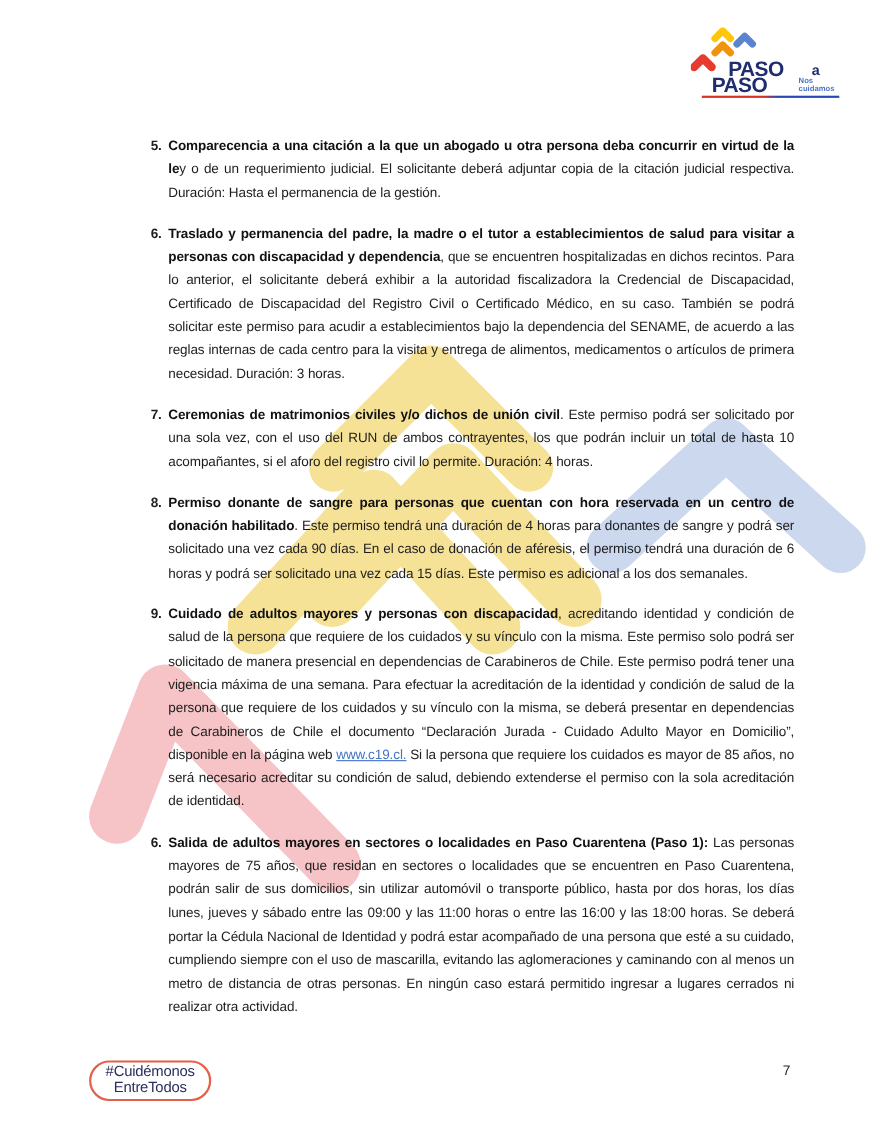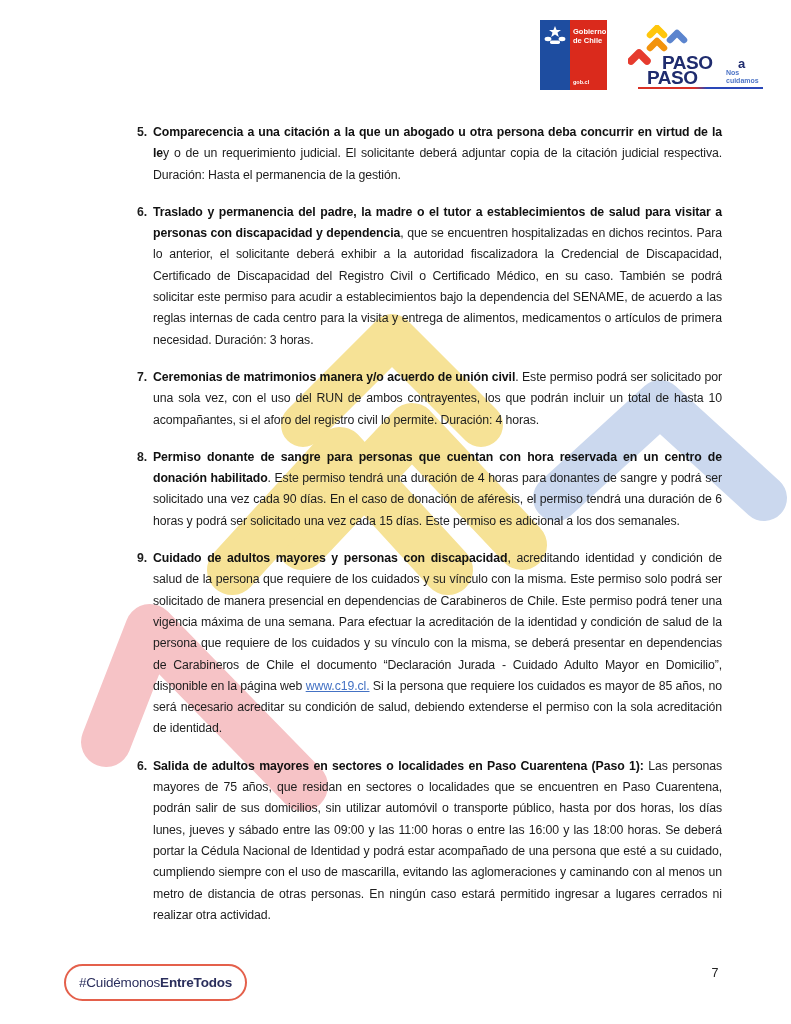--- a/index.html
+++ b/index.html
@@ -31,26 +31,26 @@
     font-size:12.3px;line-height:21.3px;letter-spacing:-0.1px;
   }
   .item .num{
     position:absolute;left:-29px;top:0;width:23px;text-align:right;font-weight:bold;
   }
   .item .b{font-weight:bold;color:#111;}
   .item .link{color:#4472C4;text-decoration:underline;cursor:pointer;margin-top:45px;}
   
   .footer{position:absolute;left:0;top:0;width:791px;height:1024px;z-index:2;pointer-events:none;}
   .hashtag-pill{
-    position:absolute;left:64px;top:964px;height:37px;box-sizing:border-box;
+    position:absolute;left:81px;top:964px;height:37px;box-sizing:border-box;
     border:2px solid #E4604B;border-radius:20px;
     display:inline-flex;align-items:center;padding:0 13px;
-    color:#2A2E5C;font-size:13.5px;letter-spacing:-0.2px;pointer-events:auto;
+    color:#2A2E5C;font-size:13.5px;letter-spacing:-0.2px;pointer-events:auto;flex-direction:column;
   }
-  .hashtag-pill .bold{font-weight:bold;}
+  .hashtag-pill .bold{font-weight:normal;}
   .page-number{
     position:absolute;left:700px;top:966px;width:30px;text-align:center;
     font-size:12.5px;color:#222;
   }
 </style>
 </head>
 <body>
 
 <div class="page">
 
@@ -59,39 +59,20 @@
       <path d="M 303 425 L 392 336 L 481 425" stroke="#F6E296" stroke-width="44"></path>
       <path d="M 302 545 L 412 428 L 522 545" stroke="#F6E296" stroke-width="50"></path>
       <path d="M 232 570 L 340 452 L 448 570" stroke="#F6E296" stroke-width="50"></path>
       <path d="M 556 498 L 660 403 L 764 498" stroke="#CBD8EE" stroke-width="46"></path>
       <path d="M 106 742 L 150 629 L 303 786" stroke="#F6C3C6" stroke-width="50"></path>
     </g>
   </svg>
 
   <div class="header">
 
-    <div class="gov-logo">
-      <div class="blue-col">
-        <svg class="emblem" width="24" height="22" viewBox="0 0 24 22">
-          <g fill="#ffffff">
-            <polygon points="12,1 13.6,5 18,5 14.5,7.6 15.8,12 12,9.4 8.2,12 9.5,7.6 6,5 10.4,5"></polygon>
-            <ellipse cx="5" cy="14" rx="3.4" ry="2.2"></ellipse>
-            <ellipse cx="19" cy="14" rx="3.4" ry="2.2"></ellipse>
-            <rect x="7" y="15.5" width="10" height="3.4" rx="1.6"></rect>
-          </g>
-        </svg>
-      </div>
-      <div class="red-col">
-        <div class="gov-name">
-          <div>Gobierno</div>
-          <div>de Chile</div>
-        </div>
-        <div class="gov-site">gob.cl</div>
-      </div>
-    </div>
 
     <svg class="paso-logo" viewBox="0 0 155 68" xmlns="http://www.w3.org/2000/svg">
       <defs>
         <linearGradient id="pasoline" x1="0" y1="0" x2="1" y2="0">
           <stop offset="0" stop-color="#D93025"></stop>
           <stop offset="0.45" stop-color="#D93025"></stop>
           <stop offset="0.55" stop-color="#2A47B8"></stop>
           <stop offset="1" stop-color="#2A47B8"></stop>
         </linearGradient>
       </defs>
@@ -117,21 +98,21 @@
       <span class="b">Comparecencia a una citación a la que un abogado u otra persona deba concurrir en virtud de la le</span><span>y o de un requerimiento judicial. El solicitante deberá adjuntar copia de la citación judicial respectiva. Duración: Hasta el permanencia de la gestión.</span>
     </div>
 
     <div class="item">
       <span class="num">6.</span>
       <span class="b">Traslado y permanencia del padre, la madre o el tutor a establecimientos de salud para visitar a personas con discapacidad y dependencia</span><span>, que se encuentren hospitalizadas en dichos recintos. Para lo anterior, el solicitante deberá exhibir a la autoridad fiscalizadora la Credencial de Discapacidad, Certificado de Discapacidad del Registro Civil o Certificado Médico, en su caso. También se podrá solicitar este permiso para acudir a establecimientos bajo la dependencia del SENAME, de acuerdo a las reglas internas de cada centro para la visita y entrega de alimentos, medicamentos o artículos de primera necesidad. Duración:  3 horas.</span>
     </div>
 
     <div class="item">
       <span class="num">7.</span>
-      <span class="b">Ceremonias de matrimonios manera y/o acuerdo de unión civil</span><span>. Este permiso podrá ser solicitado por una sola vez, con el uso del RUN de ambos contrayentes, los que podrán incluir un total de hasta 10 acompañantes, si el aforo del registro civil lo permite. Duración: 4 horas.</span>
+      <span class="b">Ceremonias de matrimonios civiles y/o dichos de unión civil</span><span>. Este permiso podrá ser solicitado por una sola vez, con el uso del RUN de ambos contrayentes, los que podrán incluir un total de hasta 10 acompañantes, si el aforo del registro civil lo permite. Duración: 4 horas.</span>
     </div>
 
     <div class="item">
       <span class="num">8.</span>
       <span class="b">Permiso donante de sangre para personas que cuentan con hora reservada en un centro de donación habilitado</span><span>. Este permiso tendrá una duración de 4 horas para donantes de sangre y podrá ser solicitado una vez cada 90 días. En el caso de donación de aféresis, el permiso tendrá una duración de 6 horas y podrá ser solicitado una vez cada 15 días. Este permiso es adicional a los dos semanales.</span>
     </div>
 
     <div class="item">
       <span class="num">9.</span>
       <span class="b">Cuidado de adultos mayores y personas con discapacidad</span><span>, acreditando identidad y condición de salud de la persona que requiere de los cuidados y su vínculo con la misma. Este permiso solo podrá ser solicitado de manera presencial en dependencias de Carabineros de Chile. Este permiso podrá tener una vigencia máxima de una semana. Para efectuar la acreditación de la identidad y condición de salud de la persona que requiere de los cuidados y su vínculo con la misma, se deberá presentar en dependencias de Carabineros de Chile el documento “Declaración Jurada - Cuidado Adulto Mayor en Domicilio”, disponible en la página web </span><a class="link">www.c19.cl.</a><span> Si la persona que requiere los cuidados es mayor de 85 años, no será necesario acreditar su condición de salud, debiendo extenderse el permiso con la sola acreditación de identidad.</span>

